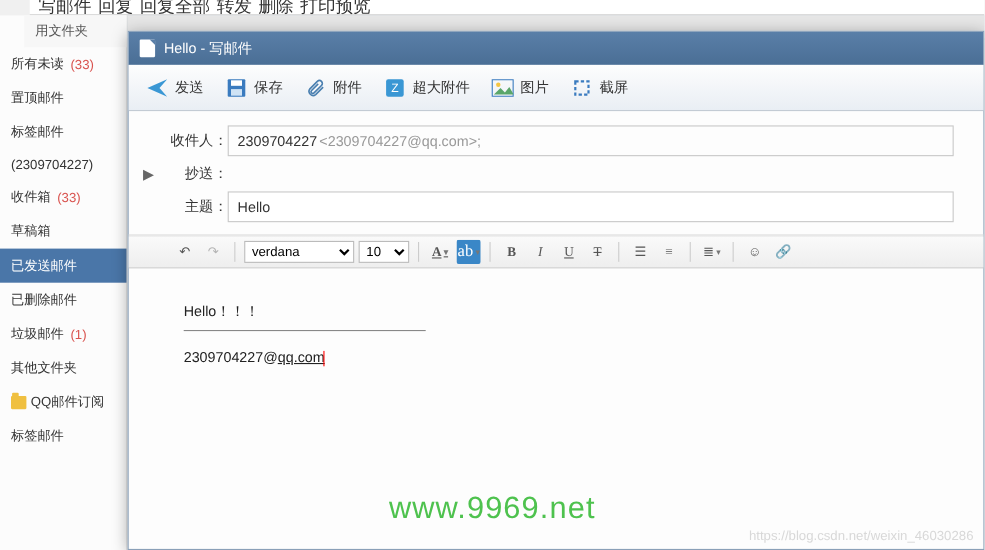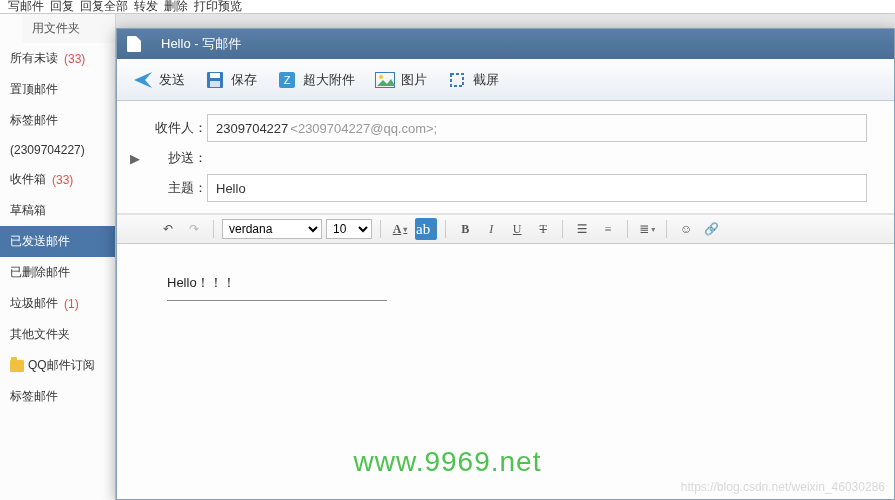--- a/index.html
+++ b/index.html
@@ -1,35 +1,35 @@
 <!DOCTYPE html>
 <html><head>
 <meta charset="utf-8">
 <style>
 * { margin: 0; padding: 0; box-sizing: border-box; font-family: "Microsoft YaHei", Arial, sans-serif; }
 body { width: 895px; height: 500px; background: #f0f0f0; overflow: hidden; position: relative; }
 
-.main-toolbar { height: 14px; background: #fff; border-bottom: 1px solid #ccc; display: flex; align-items: center; padding: 0 8px; gap: 6px; overflow: hidden; font-size: 12px; color: #333; }
+.main-toolbar { height: 14px; background: #fff; border-bottom: 1px solid #ccc; display: flex; align-items: center; padding: 0 8px; gap: 6px; overflow: hidden; font-size: 16px; color: #333; margin-left: 27px; }
 .main-toolbar .mt-item { display: flex; align-items: center; gap: 4px; }
 
 .content-row { display: flex; height: calc(100% - 14px); }
 
 .sidebar { width: 116px; background: #fcfcfc; border-right: 1px solid #d4d4d4; font-size: 12px; color: #333; }
 .sidebar-header { padding: 6px 10px; color: #555; background: #f7f7f7; margin-left: 22px; }
 .sidebar-item { padding: 7px 10px; cursor: pointer; display: flex; align-items: center; gap: 4px; }
 .sidebar-item.selected { background: #4a76a8; color: #fff; }
 .count { color: #d9534f; margin-left: 2px; }
 .folder-icon { width: 14px; height: 12px; background: #f0c040; border-radius: 1px; display: inline-block; position: relative; }
 .folder-icon::before { content: ""; position: absolute; top: -3px; left: 1px; width: 6px; height: 3px; background: #f0c040; border-radius: 1px 1px 0 0; }
 
 .workspace { flex: 1; background: #c8cfd8; position: relative; }
 .tab-strip { height: 22px; background: #e6e6e6; border-bottom: 1px solid #bbb; font-size: 11px; display: flex; align-items: center; padding: 0 8px; color: #444; }
 
 .compose-window { position: absolute; top: 14px; left: 0; right: 0; bottom: 0; background: #fdfdfd; border: 1px solid #8aa0b8; box-shadow: 0 3px 14px rgba(0,0,0,.35); display: flex; flex-direction: column; }
-.title-bar { height: 30px; background: linear-gradient(#5a7fa8, #4a6e95); color: #fff; display: flex; align-items: center; gap: 20px; padding: 0 10px; font-size: 13px; }
+.title-bar { height: 30px; background: linear-gradient(#5a7fa8, #4a6e95); color: #fff; display: flex; align-items: center; gap: 8px; padding: 0 10px; font-size: 13px; }
 .title-bar .doc-icon { width: 14px; height: 16px; background: #fff; border-radius: 1px; position: relative; }
 .title-bar .doc-icon::after { content: ""; position: absolute; top: 0; right: 0; border-style: solid; border-width: 0 5px 5px 0; border-color: transparent #5a7fa8 transparent transparent; }
 
 .compose-toolbar { height: 42px; background: linear-gradient(#fdfdfd, #e9eef4); border-bottom: 1px solid #c3cbd4; display: flex; align-items: center; padding: 0 10px; gap: 8px; font-size: 13px; color: #333; }
 .ct-btn { display: flex; align-items: center; gap: 6px; cursor: pointer; padding: 4px 6px; border-radius: 2px; }
 .ct-ico { width: 20px; height: 20px; display: inline-flex; align-items: center; justify-content: center; }
 
 .fields { padding: 6px 14px 4px 30px; border-bottom: 1px solid #e2e2e2; }
 .field-row { display: flex; align-items: center; margin: 7px 0; font-size: 13px; }
 .field-label { width: 60px; text-align: right; color: #333; }
@@ -143,20 +143,28 @@
         </div>
         <div class="ct-btn">
           <span class="ct-ico">
               <svg width="18" height="18" viewBox="0 0 18 18">
                 <rect x="1" y="1" width="16" height="16" rx="1" fill="#3a7bbf"></rect>
                 <rect x="4" y="2" width="10" height="5" fill="#fff"></rect>
                 <rect x="4" y="10" width="10" height="6" fill="#cfe3f5"></rect>
               </svg>
             </span>
           <span>保存</span>
+        </div>
+        <div class="ct-btn">
+          <span class="ct-ico">
+              <svg width="18" height="18" viewBox="0 0 24 24">
+                <path d="M21 11l-9 9a5 5 0 0 1-7-7l9-9a3.5 3.5 0 0 1 5 5l-9 9a2 2 0 0 1-3-3l8-8" fill="none" stroke="#4a7fb0" stroke-width="2"></path>
+              </svg>
+            </span>
+          <span>附件</span>
         </div>
         <div class="ct-btn">
           <span class="ct-ico">
               <svg width="18" height="18" viewBox="0 0 18 18">
                 <rect x="1" y="1" width="16" height="16" rx="2" fill="#3a97d4"></rect>
                 <text x="9" y="13" text-anchor="middle" fill="#fff" font-size="11" font-family="Arial">Z</text>
               </svg>
             </span>
           <span>超大附件</span>
         </div>
@@ -218,19 +226,22 @@
         <span class="etb-sep"></span>
         <span class="etb-btn drop">≣</span>
         <span class="etb-sep"></span>
         <span class="etb-btn">☺</span>
         <span class="etb-btn">🔗</span>
       </div>
 
       <div class="editor-body">
         <div class="line1">Hello！！！</div>
         <hr class="hr">
+        <div class="line2">
+          <span>2309704227@</span><span class="uline">qq.com</span><span class="caret"></span>
+        </div>
       </div>
     </div>
   </div>
 </div>
 
 <div class="wm1">www.9969.net</div>
 <div class="wm2">https://blog.csdn.net/weixin_46030286</div>
 
 </body></html>

